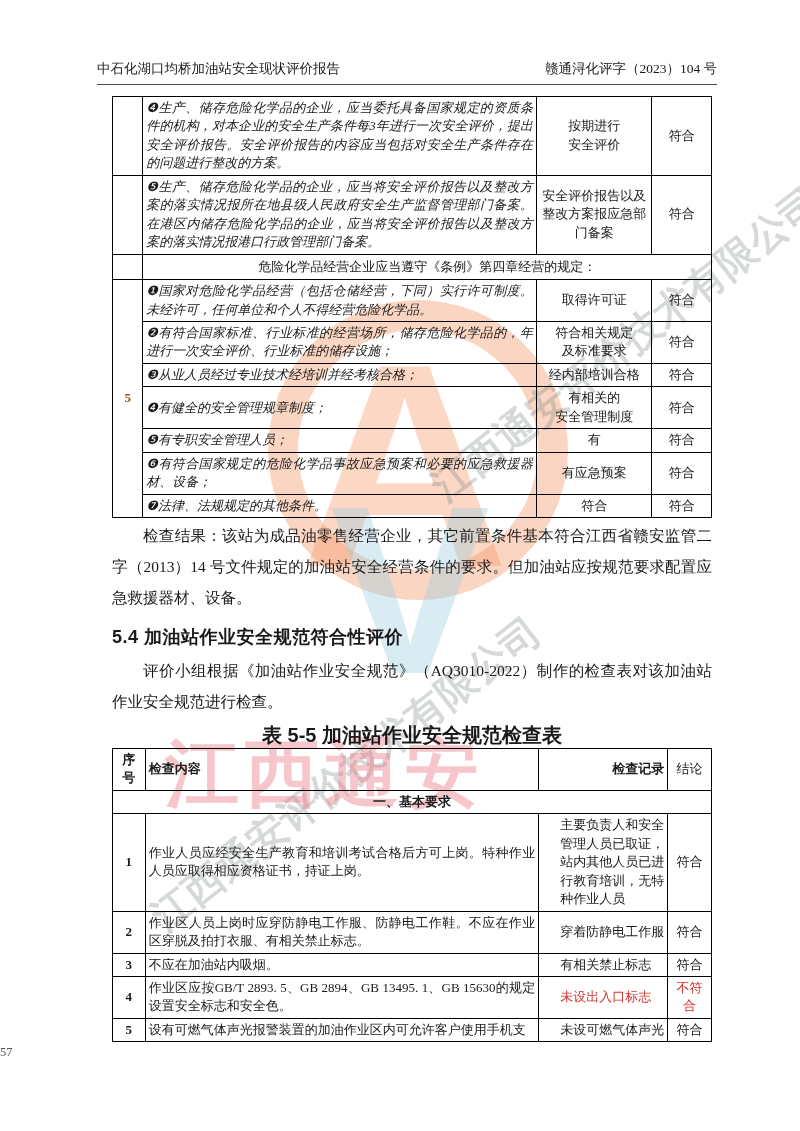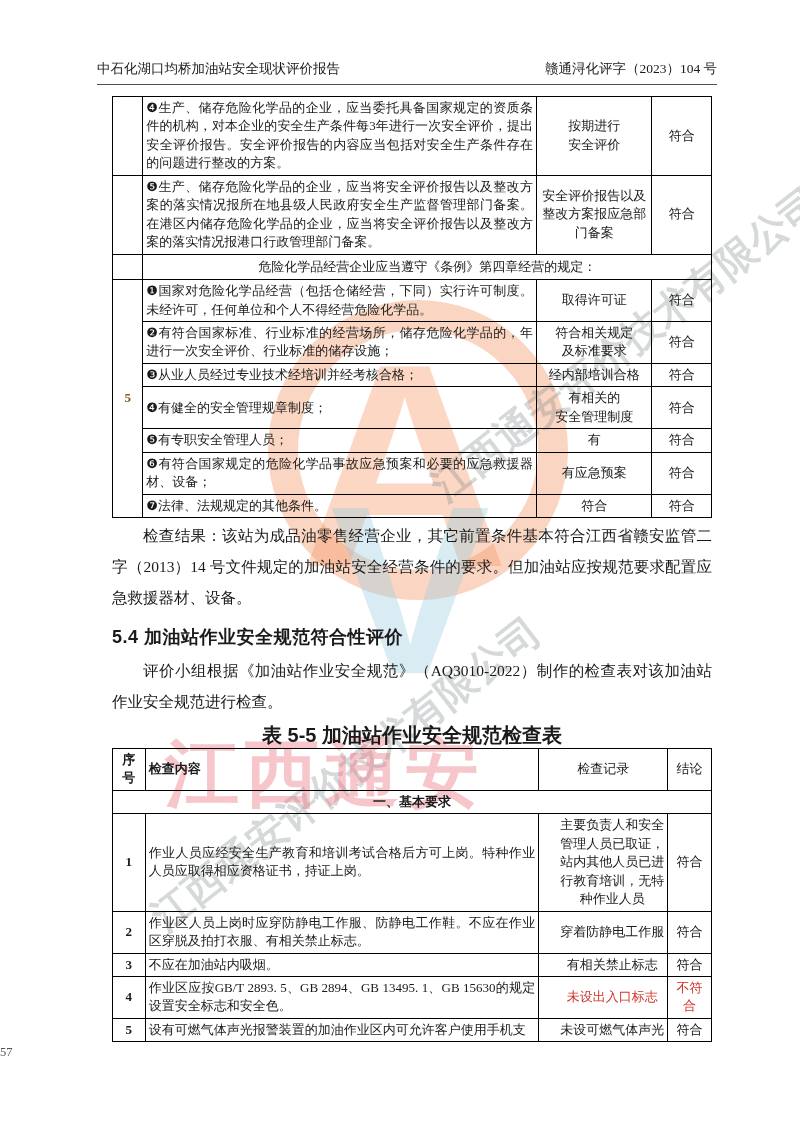--- a/index.html
+++ b/index.html
@@ -68,21 +68,21 @@
   }
   .hdr-rule{
     position:absolute;left:97px;top:84px;width:620px;height:1px;
     background:#4d4d4d;
   }
   
   table{border-collapse:collapse;font-size:13px;line-height:1.42;}
   td,th{border:1px solid #000;padding:2px 3px;vertical-align:middle;}
   .t1{position:absolute;left:112px;top:96px;width:600px;}
   .t1 .c-no{width:24px;text-align:center;font-weight:700;color:#8a5a1e;font-family:"Liberation Serif",serif;}
-  .t1 .c-txt{width:400px;text-align:justify;}
+  .t1 .c-txt{width:400px;text-align:justify;font-style:italic;}
   .t1 .c-rec{width:112px;text-align:center;}
   .t1 .c-con{width:54px;text-align:center;}
   .t1 .hdr-row td{text-align:center;padding:3px;}
   
   .para{
     position:absolute;left:112px;width:600px;
     font-size:15.5px;line-height:31px;
     text-align:justify;
     text-justify:inter-ideograph;
   }
@@ -96,25 +96,25 @@
   .p2{top:655px;text-indent:2em;}
   .tcap{
     position:absolute;left:112px;top:722px;width:600px;
     text-align:center;font-size:20px;font-weight:700;
     font-family:"Liberation Sans","DejaVu Sans",sans-serif;
   }
   
   .t2{position:absolute;left:112px;top:748px;width:600px;}
   .t2 .h-no{width:36px;text-align:center;font-weight:700;}
   .t2 .h-txt{width:394px;text-align:left;font-weight:700;margin-top:36px;}
-  .t2 .h-rec{width:110px;text-align:center;font-weight:400;}
+  .t2 .h-rec{width:110px;text-align:right;font-weight:700;}
   .t2 .h-con{width:56px;text-align:center;font-weight:400;}
   .t2 td.n{width:36px;text-align:center;font-weight:700;font-family:"Liberation Serif",serif;}
   .t2 td.x{text-align:justify;text-justify:inter-ideograph;}
-  .t2 td.r{text-align:center;padding-left:21px;}
+  .t2 td.r{padding-left:21px;}
   .t2 td.c{text-align:center;}
   .t2 .sect td{text-align:center;font-weight:700;padding:2px;}
   .t2 .clip{overflow:hidden;white-space:nowrap;}
   .red{color:#d0342c;}
   .pgnum{
     position:absolute;left:0;right:0;top:1045px;
     text-align:left;font-size:12.5px;color:#555;
     font-family:"Liberation Serif",serif;
   }
 </style>

